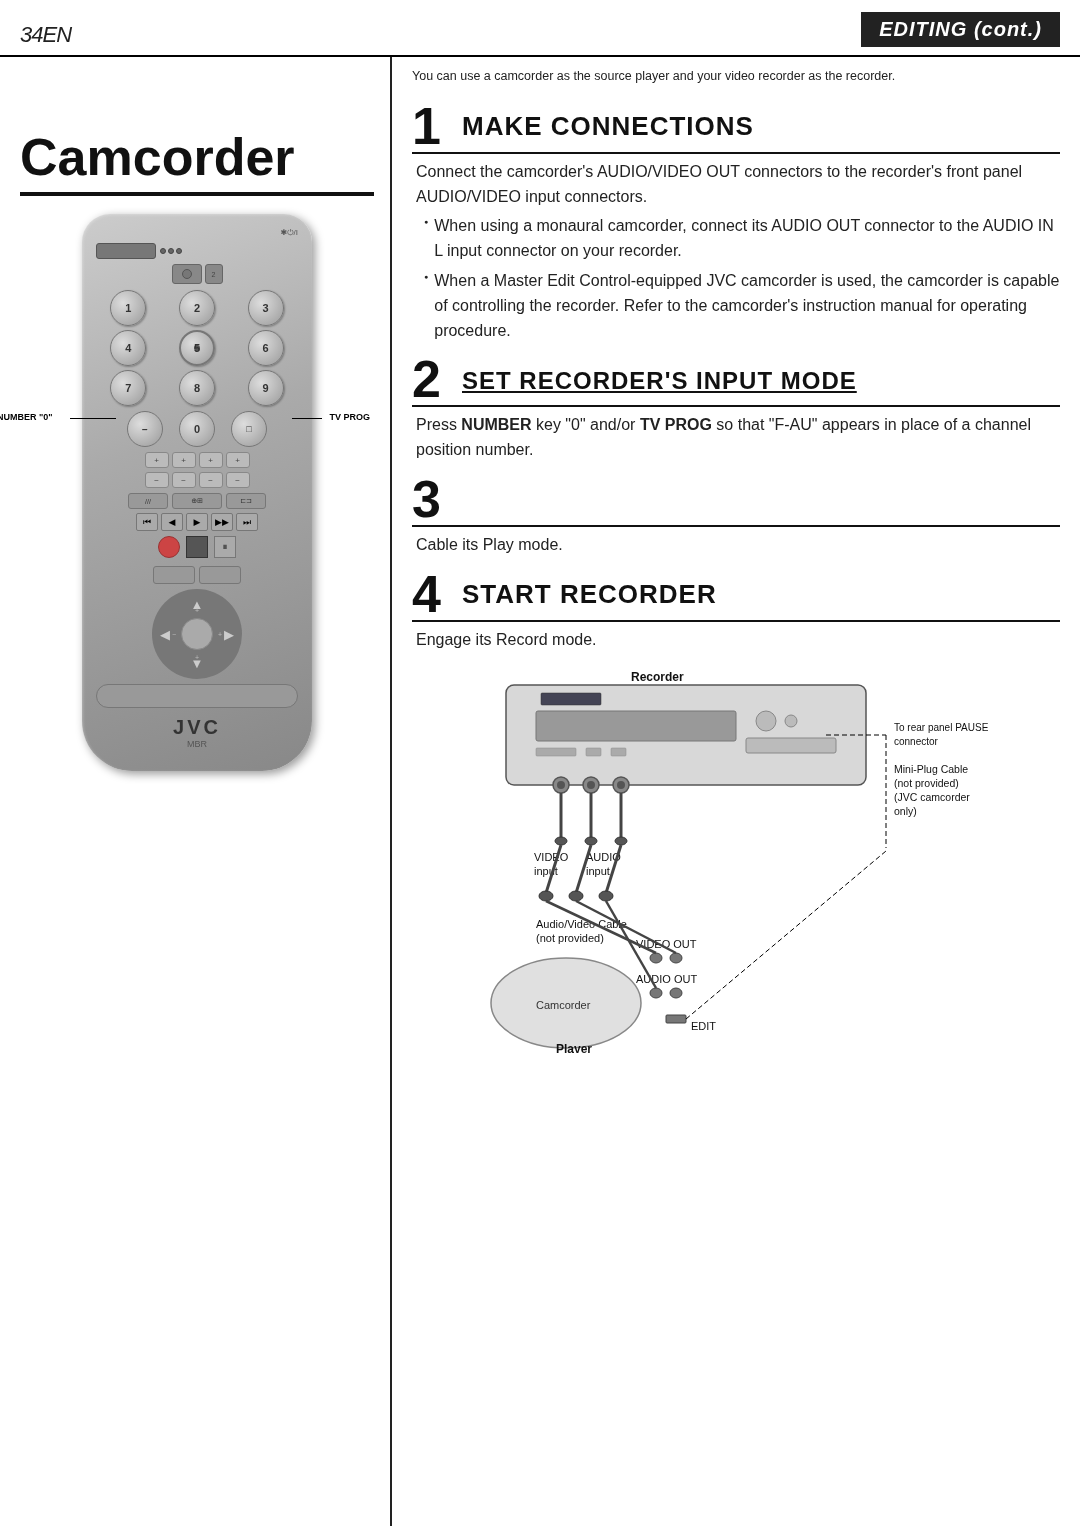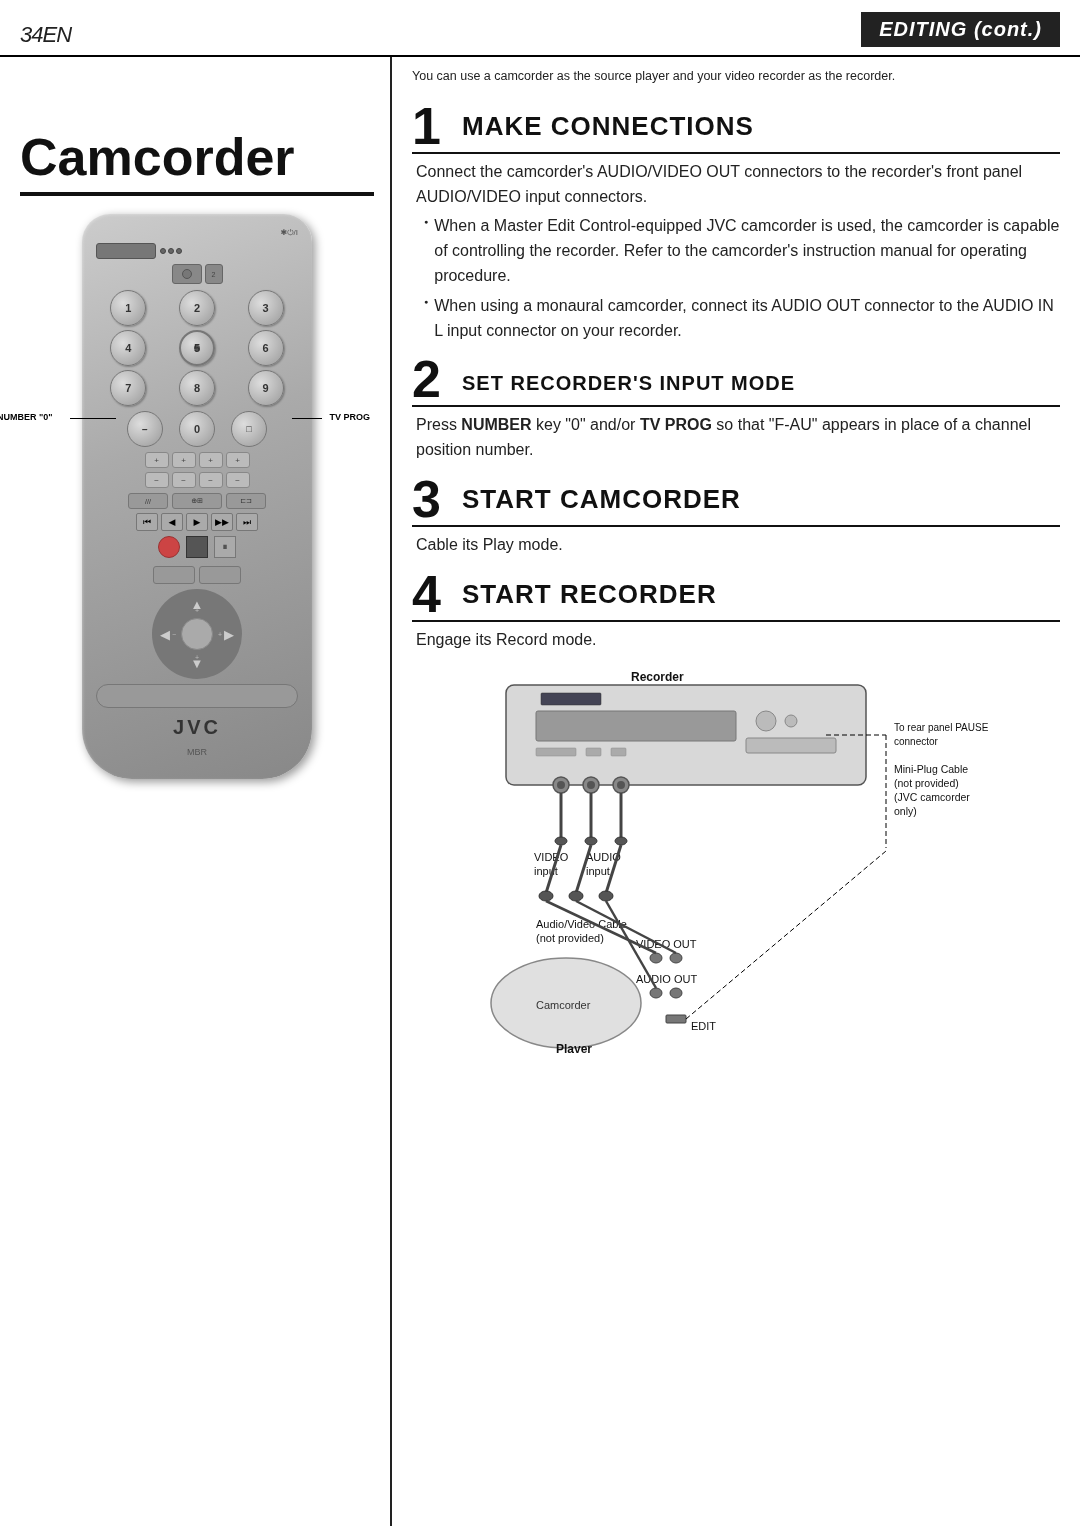--- a/index.html
+++ b/index.html
@@ -137,21 +137,21 @@
       font-size: 20px;
       font-weight: 900;
       color: #333;
       margin-top: 6px;
       letter-spacing: 3px;
     }
     .remote-model {
       text-align: center;
       font-size: 9px;
       color: #555;
-      margin-top: 8px;
+      margin-top: 0;
     }
 
     
     .right-col {
       flex: 1;
       padding: 10px 20px 10px 20px;
       border-left: 2px solid #222;
     }
     .intro-text {
       font-size: 12.5px;
@@ -183,21 +183,22 @@
     .step-title {
       font-size: 26px;
       font-weight: 900;
       color: #111;
       text-transform: uppercase;
       letter-spacing: 1px;
       align-self: flex-end;
       padding-bottom: 10px;
     }
     .step-title-lg {
-      font-size: 20px;
+      font-size: 24px;
+      text-decoration: underline;
     }
     .step-content {
       font-size: 16px;
       line-height: 1.55;
       color: #222;
       padding-left: 4px;
     }
     .step-content p { margin-bottom: 5px; }
     .bullet-item {
       display: flex;
@@ -368,42 +369,41 @@
     <p class="intro-text">You can use a camcorder as the source player and your video recorder as the recorder.</p>
 
     <div class="step-section">
       <div class="step-header">
         <div class="step-number">1</div>
         <div class="step-title">MAKE CONNECTIONS</div>
       </div>
       <div class="step-content">
         <p>Connect the camcorder's AUDIO/VIDEO OUT connectors to the recorder's front panel AUDIO/VIDEO input connectors.</p>
         <div class="bullet-item">
-          <span>When a Master Edit Control-equipped JVC camcorder is used, the camcorder is capable of controlling the recorder. Refer to the camcorder's instruction manual for operating procedure.</span>
+          <span>When using a monaural camcorder, connect its AUDIO OUT connector to the AUDIO IN L input connector on your recorder.</span>
         </div>
         <div class="bullet-item">
-          <span>When using a monaural camcorder, connect its AUDIO OUT connector to the AUDIO IN L input connector on your recorder.</span>
+          <span>When a Master Edit Control-equipped JVC camcorder is used, the camcorder is capable of controlling the recorder. Refer to the camcorder's instruction manual for operating procedure.</span>
         </div>
       </div>
     </div>
 
     <div class="step-section">
       <div class="step-header">
         <div class="step-number">2</div>
         <div class="step-title step-title-lg">SET RECORDER'S INPUT MODE</div>
       </div>
       <div class="step-content">
         <p>Press <strong>NUMBER</strong> key "0" and/or <strong>TV PROG</strong> so that "F-AU" appears in place of a channel position number.</p>
       </div>
     </div>
 
     <div class="step-section">
       <div class="step-header">
         <div class="step-number">3</div>
-        <div class="step-title">START CAMCORDER</div>
       </div>
       <div class="step-content">
         <p>Cable its Play mode.</p>
       </div>
     </div>
 
     <div class="step-section">
       <div class="step-header">
         <div class="step-number">4</div>
         <div class="step-title">START RECORDER</div>

